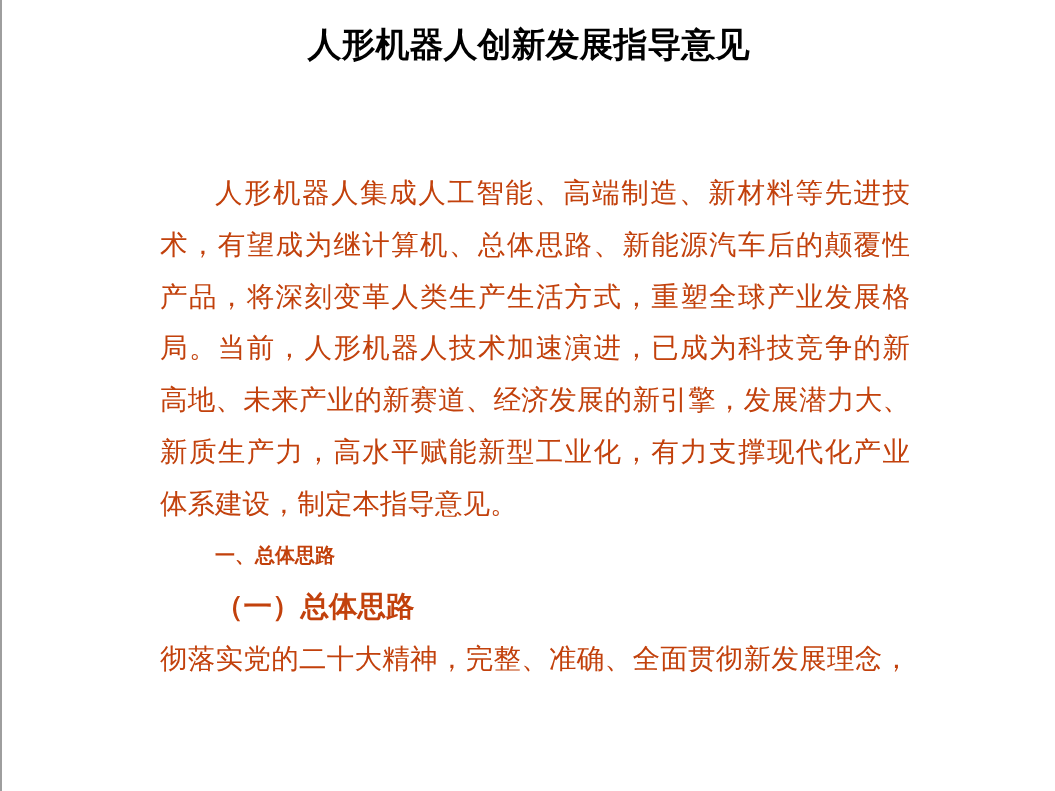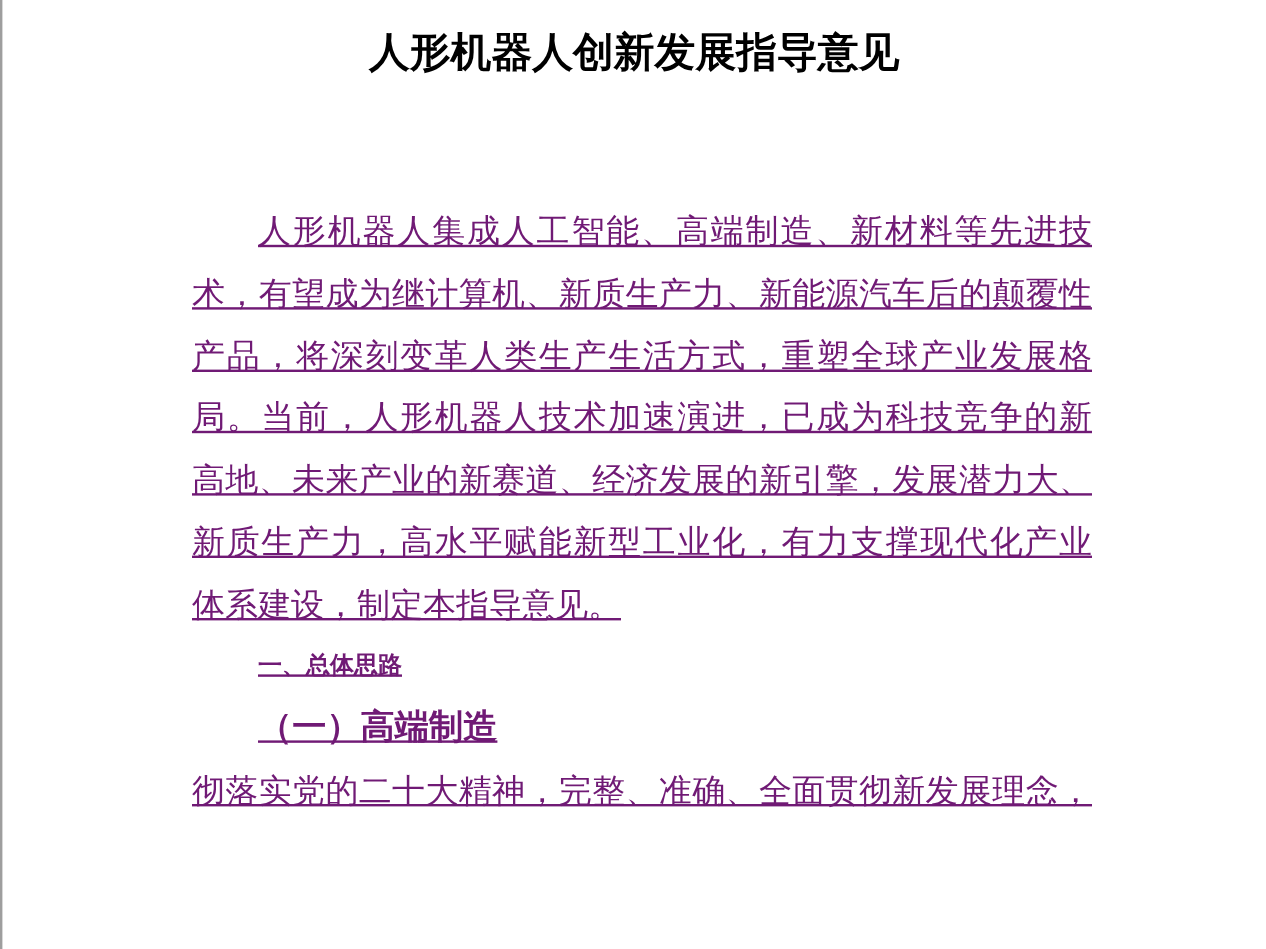--- a/index.html
+++ b/index.html
@@ -30,24 +30,23 @@
   }
   .doc-body {
     margin-top: 99px;
   }
   .line {
     margin: 0 145px 0 158px;
     font-family: "Liberation Serif", "DejaVu Serif", serif;
     font-weight: 400;
     font-size: 27.5px;
     line-height: 51.8px;
-    color: #701a75;
+    color: #c2410c;
     overflow: hidden;
     white-space: nowrap;
-    text-decoration: underline;
   }
   .line.justify {
     white-space: normal;
     text-align: justify;
     text-align-last: justify;
   }
   .line.indent {
     text-indent: 55px;
   }
   .line.heading1 {
@@ -61,23 +60,23 @@
     font-size: 28.5px;
   }
 </style>
 </head>
 <body>
 
 <div class="page" style="--page-bg: #ffffff; --left-border: #9e9e9e;">
   <h1 class="doc-title">人形机器人创新发展指导意见</h1>
   <div class="doc-body" id="doc-body">
       <div class="line body justify indent">人形机器人集成人工智能、高端制造、新材料等先进技</div>
-      <div class="line body justify">术，有望成为继计算机、新质生产力、新能源汽车后的颠覆性</div>
+      <div class="line body justify">术，有望成为继计算机、总体思路、新能源汽车后的颠覆性</div>
       <div class="line body justify">产品，将深刻变革人类生产生活方式，重塑全球产业发展格</div>
       <div class="line body justify">局。当前，人形机器人技术加速演进，已成为科技竞争的新</div>
       <div class="line body justify">高地、未来产业的新赛道、经济发展的新引擎，发展潜力大、</div>
       <div class="line body justify">新质生产力，高水平赋能新型工业化，有力支撑现代化产业</div>
       <div class="line body">体系建设，制定本指导意见。</div>
       <div class="line heading1 indent">一、总体思路</div>
-      <div class="line heading2 indent">（一）高端制造</div>
+      <div class="line heading2 indent">（一）总体思路</div>
       <div class="line body justify">彻落实党的二十大精神，完整、准确、全面贯彻新发展理念，</div>
     </div>
 </div>
 
 </body></html>

